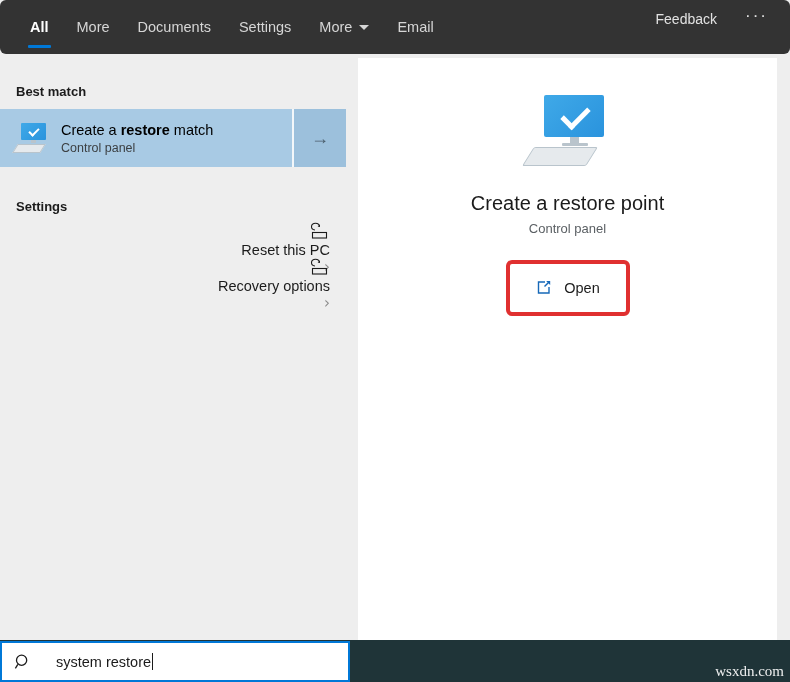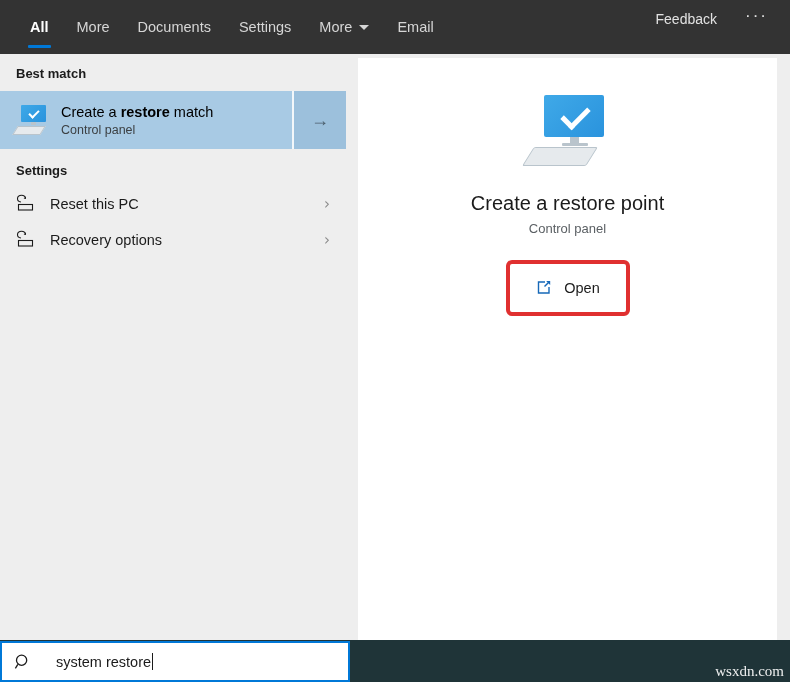--- a/index.html
+++ b/index.html
@@ -28,20 +28,21 @@
     background: #eeeeee;
   }
 
   
   .header {
     position: absolute;
     left: 0; top: 0;
     width: 790px;
     height: 54px;
     background: #333333;
+    border-radius: 6px;
   }
   .tabs {
     position: absolute;
     left: 16px; top: 0;
     height: 54px;
     display: flex;
     align-items: flex-start;
   }
   .tab {
     position: relative;
@@ -103,20 +104,21 @@
     left: 0; top: 54px;
     width: 346px;
     height: 586px;
     background: #eeeeee;
   }
   .section-title {
     font-size: 13px;
     font-weight: bold;
     color: #1b1b1b;
     padding: 12px 0 8px 16px;
+    margin-top: 18px;
   }
 
   
   .best-match {
     position: relative;
     display: flex;
     align-items: stretch;
     height: 58px;
     background: #a8cae4;
     margin-top: 2px;
@@ -175,24 +177,25 @@
   .mon-icon .check {
     position: absolute;
     border-left: 2px solid #ffffff;
     border-bottom: 2px solid #ffffff;
     transform: rotate(-45deg);
   }
 
   
   .list-row {
     display: flex;
-    align-items: center;
+    align-items: flex-end;
     height: 36px;
     padding: 0 16px 0 16px;
     cursor: default;
+    flex-direction: column;
   }
   .list-row .lr-label {
     flex: 1;
     font-size: 14.5px;
     color: #1b1b1b;
     margin-left: 14px;
   }
   .chev {
     color: #8a8a8a;
     font-size: 15px;

